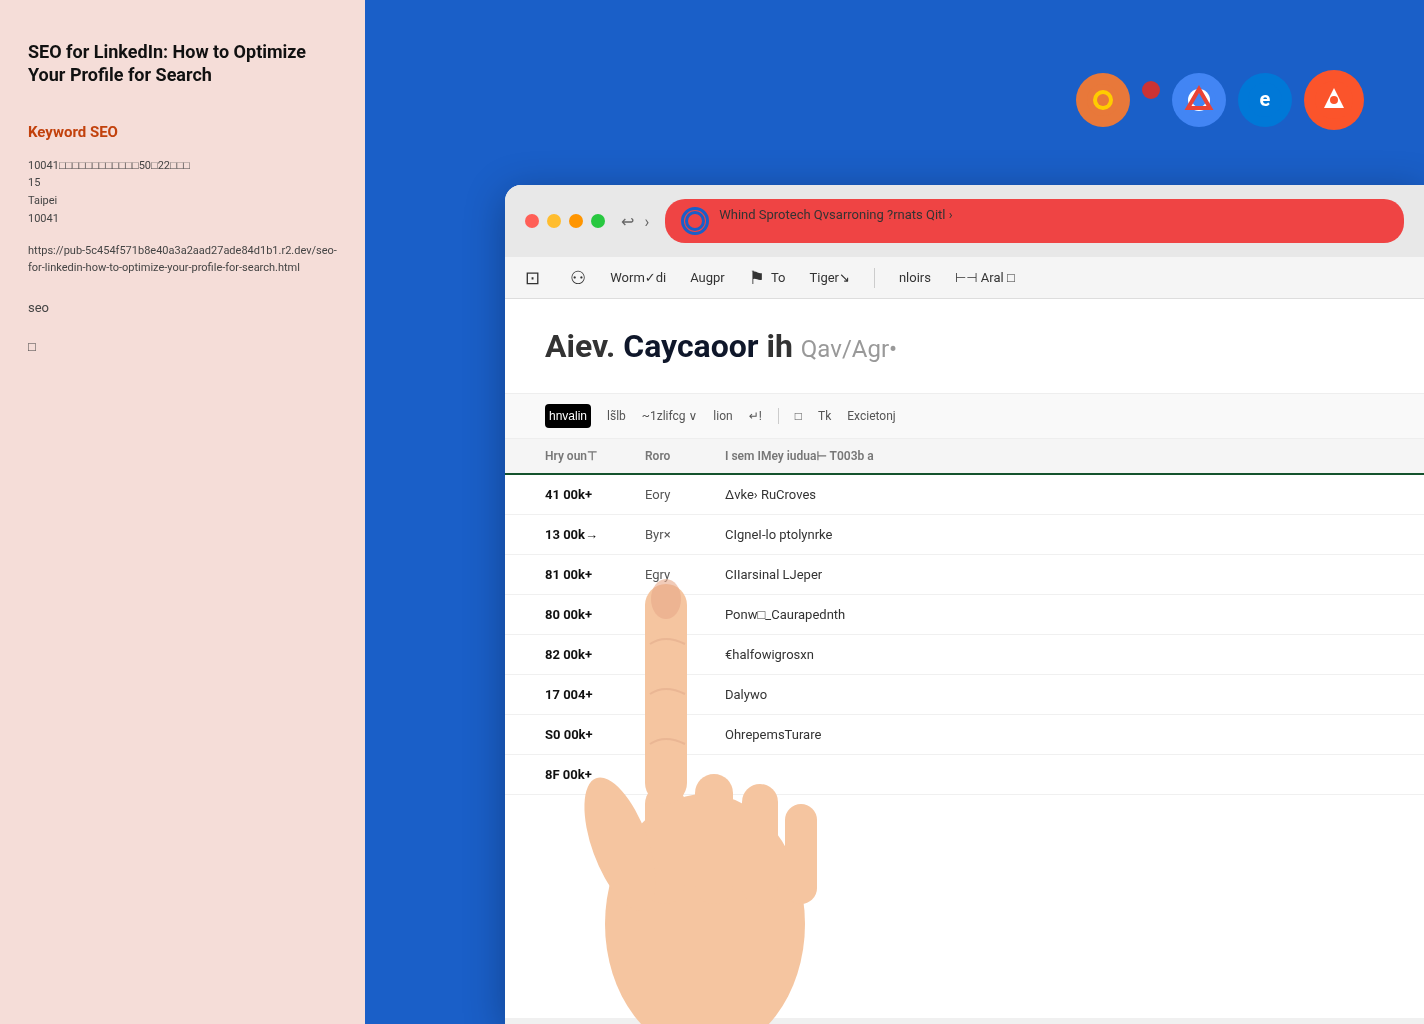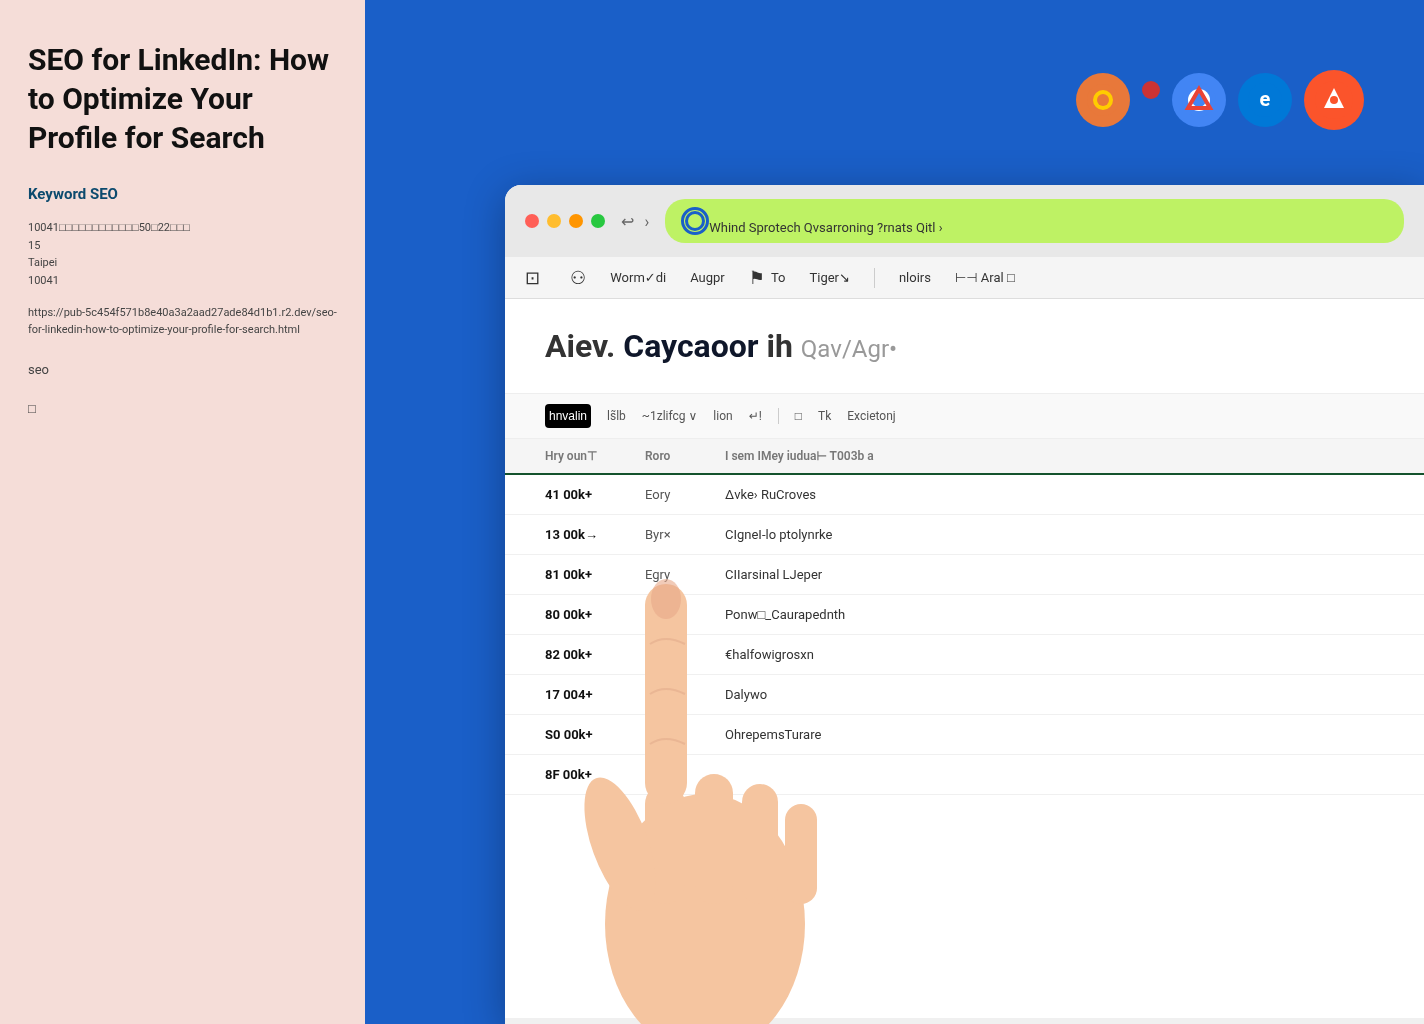--- a/index.html
+++ b/index.html
@@ -17,30 +17,30 @@
       min-width: 365px;
       background: #f5ddd8;
       padding: 40px 28px;
       display: flex;
       flex-direction: column;
       gap: 16px;
       height: 1024px;
       overflow: hidden;
     }
     .left-panel .article-title {
-      font-size: 30px;
+      font-size: 18px;
       font-weight: 700;
       color: #111;
       line-height: 1.3;
-      margin-bottom: 12px;
+      margin-bottom: 20px;
     }
     .left-panel .keyword-label {
       font-size: 15px;
       font-weight: 700;
-      color: #0c4a6e;
+      color: #c2410c;
     }
     .left-panel .meta-text {
       font-size: 11px;
       color: #444;
       line-height: 1.6;
     }
     .left-panel .url-text {
       font-size: 11px;
       color: #444;
       word-break: break-all;
@@ -120,25 +120,26 @@
     .nav-controls {
       display: flex;
       align-items: center;
       gap: 10px;
       color: #666;
       font-size: 18px;
     }
 
     .address-bar {
       flex: 1;
-      background: #bef264;
+      background: #ef4444;
       border-radius: 20px;
       padding: 8px 16px;
       display: flex;
-      align-items: flex-end;
+      align-items: flex-start;
+      gap: 10px;
       font-size: 13px;
       color: #333;
     }
     .address-bar-icon {
       width: 28px;
       height: 28px;
       border-radius: 50%;
       border: 3px solid #1a5fc8;
       display: flex;
       align-items: center;

